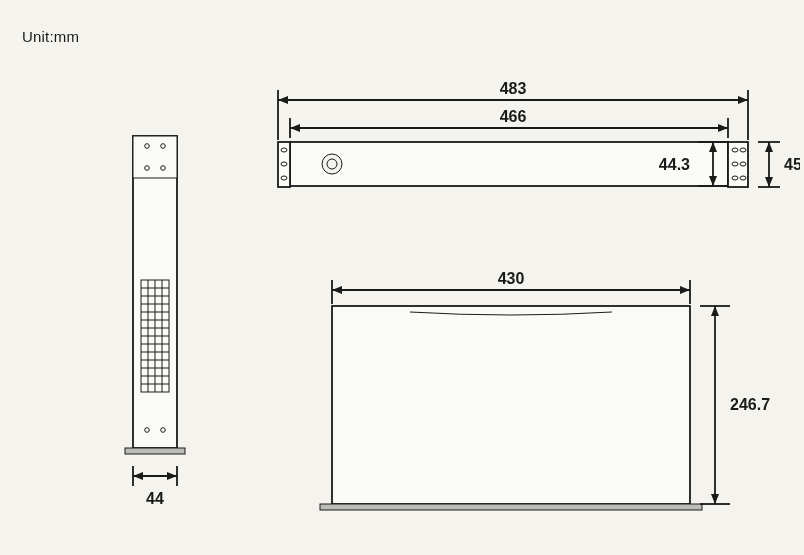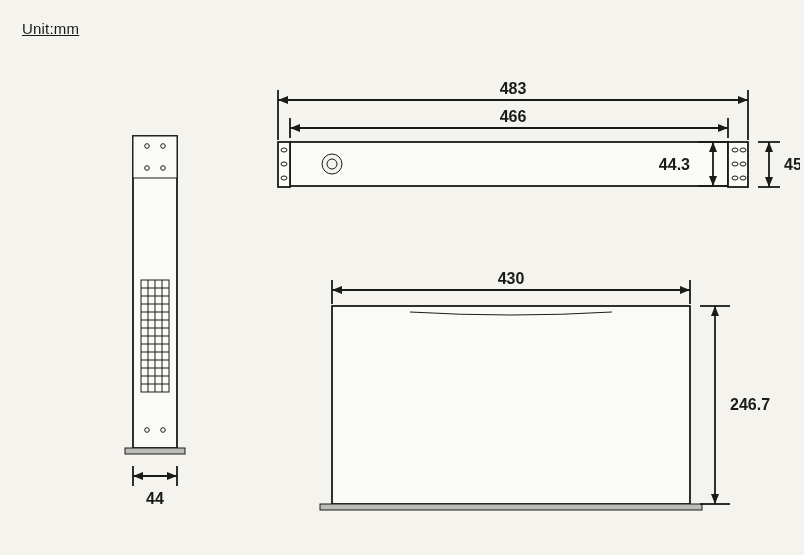--- a/index.html
+++ b/index.html
@@ -7,25 +7,24 @@
     background:#f4f3ee;
     width:804px;
     height:555px;
     font-family:Arial,Helvetica,sans-serif;
     font-size:16px;
     color:#1a1a1a;
     position:relative;
   }
   .unit-label{
     position:absolute;
-    top:20px;
+    top:28px;
     left:22px;
     font-size:15px;
     letter-spacing:.2px;
-    text-decoration:underline;
   }
   svg{position:absolute;}
   .dim-text{
     font-family:Arial,Helvetica,sans-serif;
     font-size:16px;
     fill:#1a1a1a;
     font-weight:600;
   }
   .thin{stroke:#1a1a1a;stroke-width:1;fill:none;}
   .thick{stroke:#1a1a1a;stroke-width:1.8;fill:none;}

